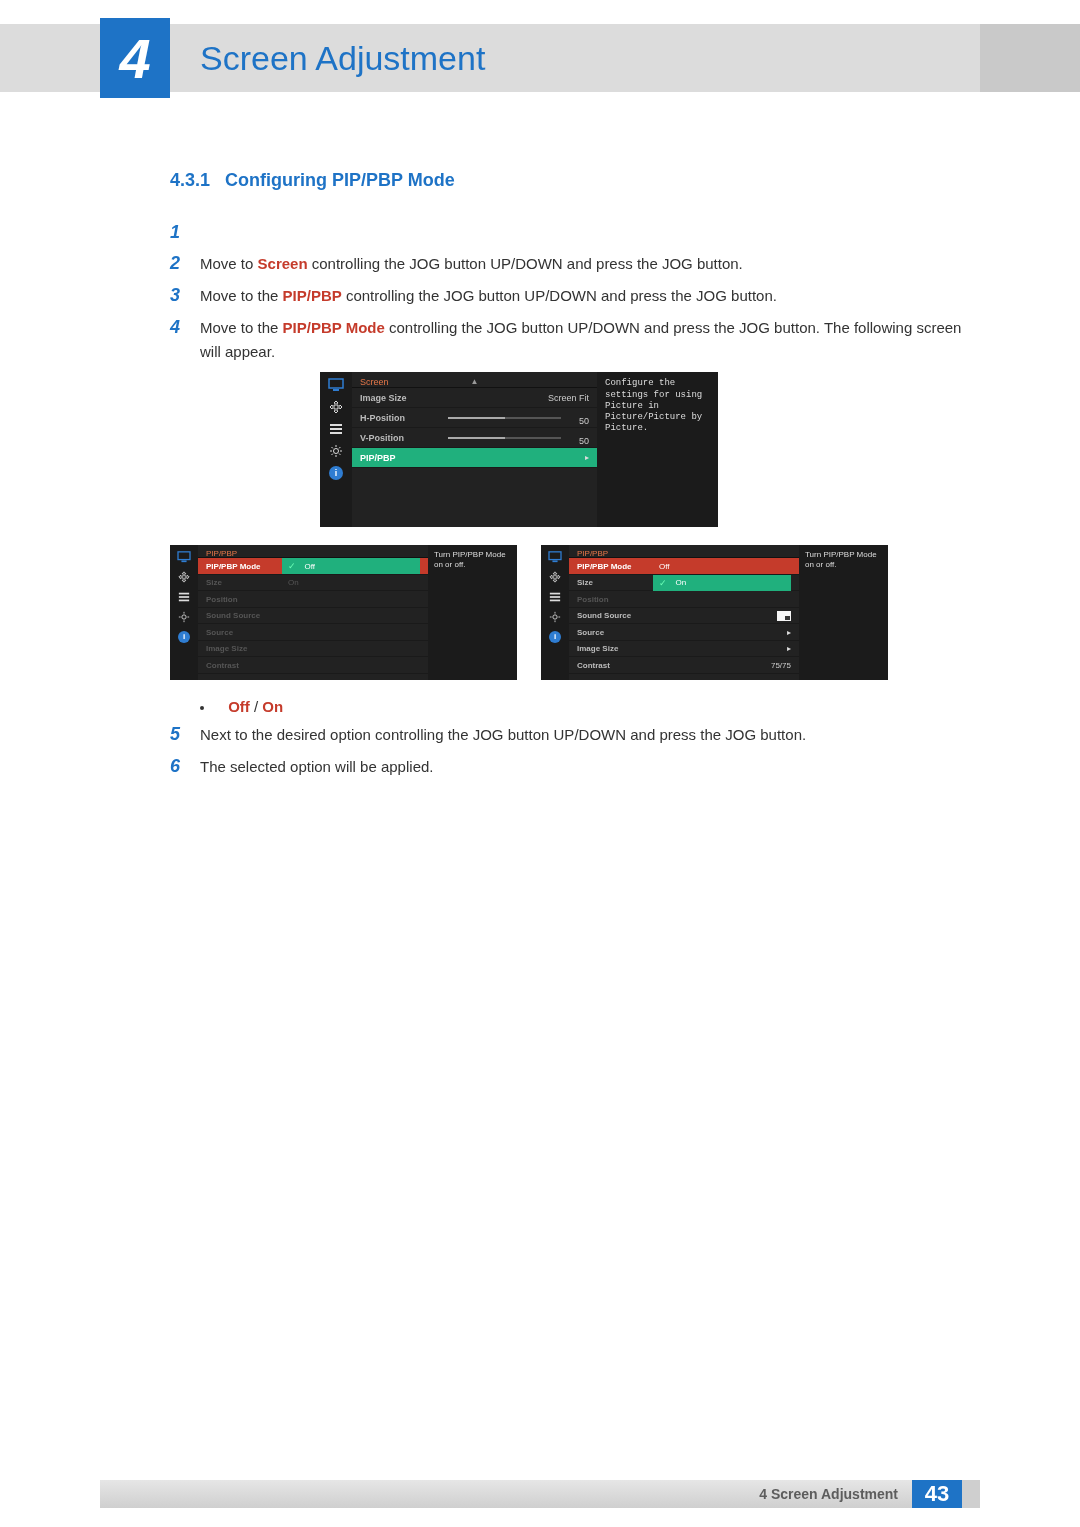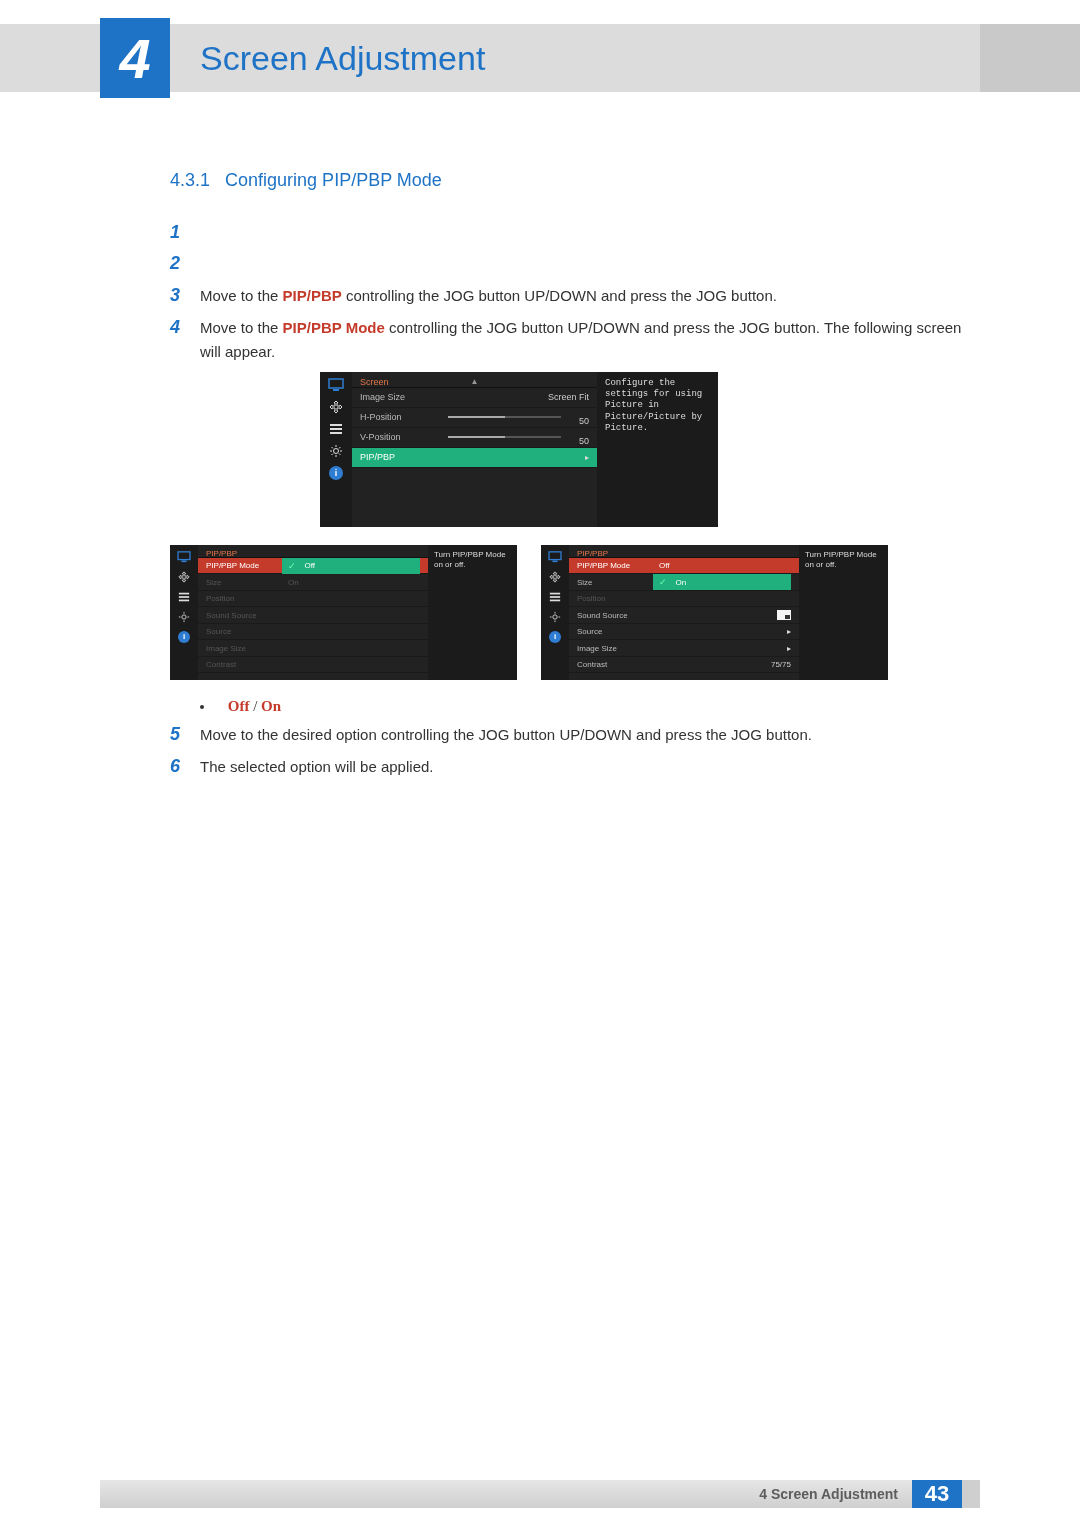--- a/index.html
+++ b/index.html
@@ -61,21 +61,21 @@
   
   .content {
     position: absolute;
     top: 170px;
     left: 170px;
     right: 100px;
   }
   .section-title {
     color: #1e73c6;
     font-size: 18px;
-    font-weight: 400;
+    font-weight: 700;
     margin-bottom: 30px;
   }
   .intro-line {
     font-size: 15px;
     margin-bottom: 18px;
     color: #333;
   }
   .intro-line .hl { color: #c53b2b; font-weight: 600; }
   .steps { list-style: none; }
   .steps li {
@@ -103,21 +103,21 @@
     border:1.5px solid #333; position:relative;
   }
   .menu-icon::before, .menu-icon::after, .menu-icon span {
     content:"";
     position:absolute; top:1px; bottom:1px; width:3px; background:#333;
   }
   .menu-icon::before{left:2px;}
   .menu-icon span{left:7px;}
   .menu-icon::after{right:2px;}
 
-  .bullet-line { margin-left: 30px; margin-top:6px; margin-bottom:8px; font-size:15px;font-family:Liberation Serif, serif;}
+  .bullet-line { margin-left: 30px; margin-top:6px; margin-bottom:8px; font-size:15px;}
   .bullet-line .dot { display:inline-block; width:4px; height:4px; background:#333; border-radius:50%; vertical-align:middle; margin-right:20px;}
   .bullet-line .hl1 { color:#c53b2b; font-weight:600;}
   .bullet-line .sep { color:#333; }
   .bullet-line .hl2 { color:#c53b2b; font-weight:600;}
 
   
   .osd-row { display:flex; gap:24px; margin: 12px 0 18px 0; }
   .osd-single { margin: 8px 0 18px 150px; }
 
   .osd {
@@ -166,21 +166,21 @@
   .osd-row-item {
     display:flex; align-items:center;
     padding: 0 8px;
     border-bottom:1px solid #1a1a1a;
     color:#bbb;
     position:relative;
   }
   .osd-row-item.sel { background:#20b07d; color:#fff; }
   .osd-row-item.sel2 { background:#c53b2b; color:#fff; }
   .osd-row-item.dim { color:#555; }
-  .osd-label-col { flex:0 0 88px; }
+  .osd-label-col { flex:0 0 88px;font-weight:bold; }
   .osd.sm2 .osd-label-col { flex:0 0 76px; }
   .osd-val-col { flex:1; display:flex; align-items:center; gap:6px; }
   .osd-val-right { text-align:right; flex:1; color:#ccc; }
   .osd-slider {
     flex:1; height:2px; background:#555; position:relative;
   }
   .osd-slider::before{
     content:""; position:absolute; left:0; top:0; bottom:0; width:50%; background:#aaa;
   }
   .osd-val-num { width:22px; text-align:right; color:#ccc;margin-top:7px;}
@@ -228,20 +228,23 @@
     <span>Configuring PIP/PBP Mode</span>
   </div>
 
 
   <ul class="steps">
     <li>
       <span class="step-num">1</span>
     </li>
     <li>
       <span class="step-num">2</span>
+      <span class="step-body">
+        <span>Move to </span><span class="hl">Screen</span><span> controlling the JOG button UP/DOWN and press the JOG button.</span>
+      </span>
     </li>
     <li>
       <span class="step-num">3</span>
       <span class="step-body">
         <span>Move to the </span><span class="hl">PIP/PBP</span><span> controlling the JOG button UP/DOWN and press the JOG button.</span>
       </span>
     </li>
     <li>
       <span class="step-num">4</span>
       <span class="step-body">
@@ -450,21 +453,21 @@
   </div>
 
   <div class="bullet-line">
     <span class="dot"></span>
     <span class="hl1">Off</span><span class="sep"> / </span><span class="hl2">On</span>
   </div>
 
   <ul class="steps">
     <li>
       <span class="step-num">5</span>
-      <span class="step-body">Move to the desired option controlling the JOG button UP/DOWN and press the JOG button.</span>
+      <span class="step-body">Next to the desired option controlling the JOG button UP/DOWN and press the JOG button.</span>
     </li>
     <li>
       <span class="step-num">6</span>
       <span class="step-body">The selected option will be applied.</span>
     </li>
   </ul>
 
 </div>
 
 <div class="footer">

